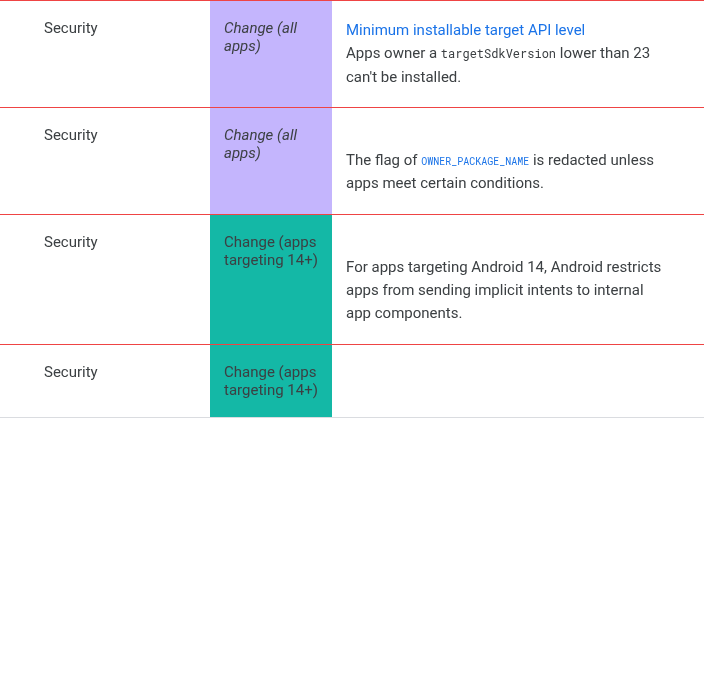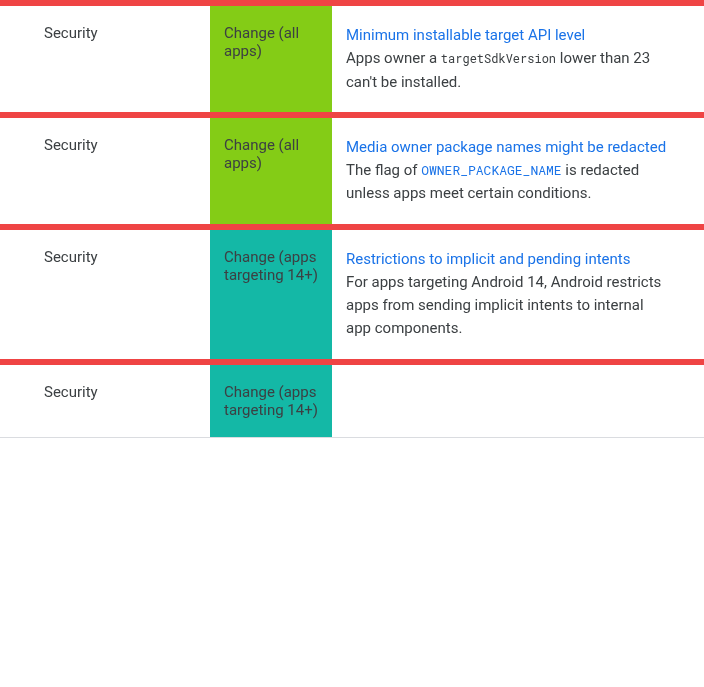--- a/index.html
+++ b/index.html
@@ -5,34 +5,35 @@
     * { margin: 0; padding: 0; box-sizing: border-box; }
     body {
       font-family: Roboto, "Helvetica Neue", Arial, sans-serif;
       font-size: 15px;
       color: #3c4043;
       background: #fff;
       width: 704px;
     }
     .row {
       display: flex;
-      border-top: 6px solid #ef4444;
+      border-top: 1px solid #ef4444;
     }
     .col1 {
       width: 210px;
       flex-shrink: 0;
       padding: 18px 14px 18px 44px;
     }
     .col2 {
       width: 122px;
       flex-shrink: 0;
       padding: 18px 14px 18px 14px;
     }
     .col2.highlight-orange {
-      background: #84cc16;
+      background: #c4b5fd;
+      font-style: italic;
     }
     .col2.highlight-yellow {
       background: #14b8a6;
     }
     .col3 {
       flex: 1;
       padding: 18px 36px 18px 14px;
       line-height: 1.55;
     }
     a.link {
@@ -42,45 +43,45 @@
     }
     .desc {
       color: #3c4043;
     }
     .mono {
       font-family: "Roboto Mono", Menlo, Consolas, monospace;
       font-size: 12px;
     }
     .mono-link {
       font-family: "Roboto Mono", Menlo, Consolas, monospace;
-      font-size: 13px;
+      font-size: 10px;
       color: #1a73e8;
     }
     .table-end {
       border-top: 1px solid #dadce0;
     }
   </style>
 </head>
 <body>
 
 <div id="table-container">
     <div class="row">
       <div class="col1">Security</div>
       <div class="col2 highlight-orange">Change (all apps)</div>
       <div class="col3"><a class="link">Minimum installable target API level</a><br><span class="desc"><span>Apps owner a </span><span class="mono">targetSdkVersion</span><span> lower than 23 can't be installed.</span></span></div>
     </div>
     <div class="row">
       <div class="col1">Security</div>
       <div class="col2 highlight-orange">Change (all apps)</div>
-      <div class="col3"><a class="link">Media owner package names might be redacted</a><br><span class="desc"><span>The flag of </span><span class="mono-link">OWNER_PACKAGE_NAME</span><span> is redacted unless apps meet certain conditions.</span></span></div>
+      <div class="col3"><br><span class="desc"><span>The flag of </span><span class="mono-link">OWNER_PACKAGE_NAME</span><span> is redacted unless apps meet certain conditions.</span></span></div>
     </div>
     <div class="row">
       <div class="col1">Security</div>
       <div class="col2 highlight-yellow">Change (apps targeting 14+)</div>
-      <div class="col3"><a class="link">Restrictions to implicit and pending intents</a><br><span class="desc"><span>For apps targeting Android 14, Android restricts apps from sending implicit intents to internal app components.</span></span></div>
+      <div class="col3"><br><span class="desc"><span>For apps targeting Android 14, Android restricts apps from sending implicit intents to internal app components.</span></span></div>
     </div>
     <div class="row">
       <div class="col1">Security</div>
       <div class="col2 highlight-yellow">Change (apps targeting 14+)</div>
       <div class="col3"><br></div>
     </div>
     <div class="table-end"></div>
   </div>
 
 </body></html>

